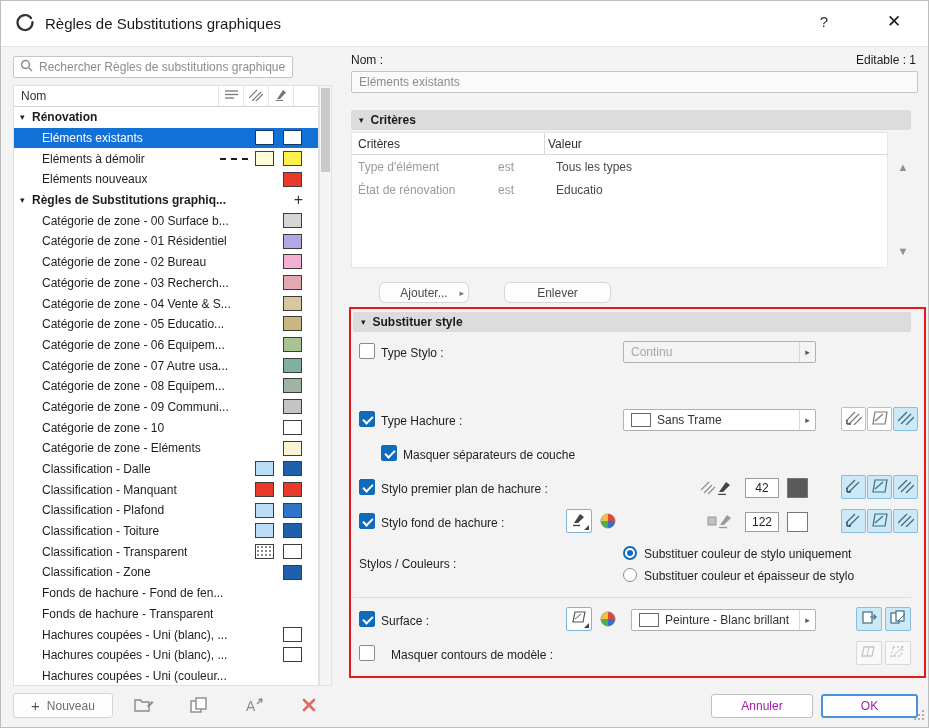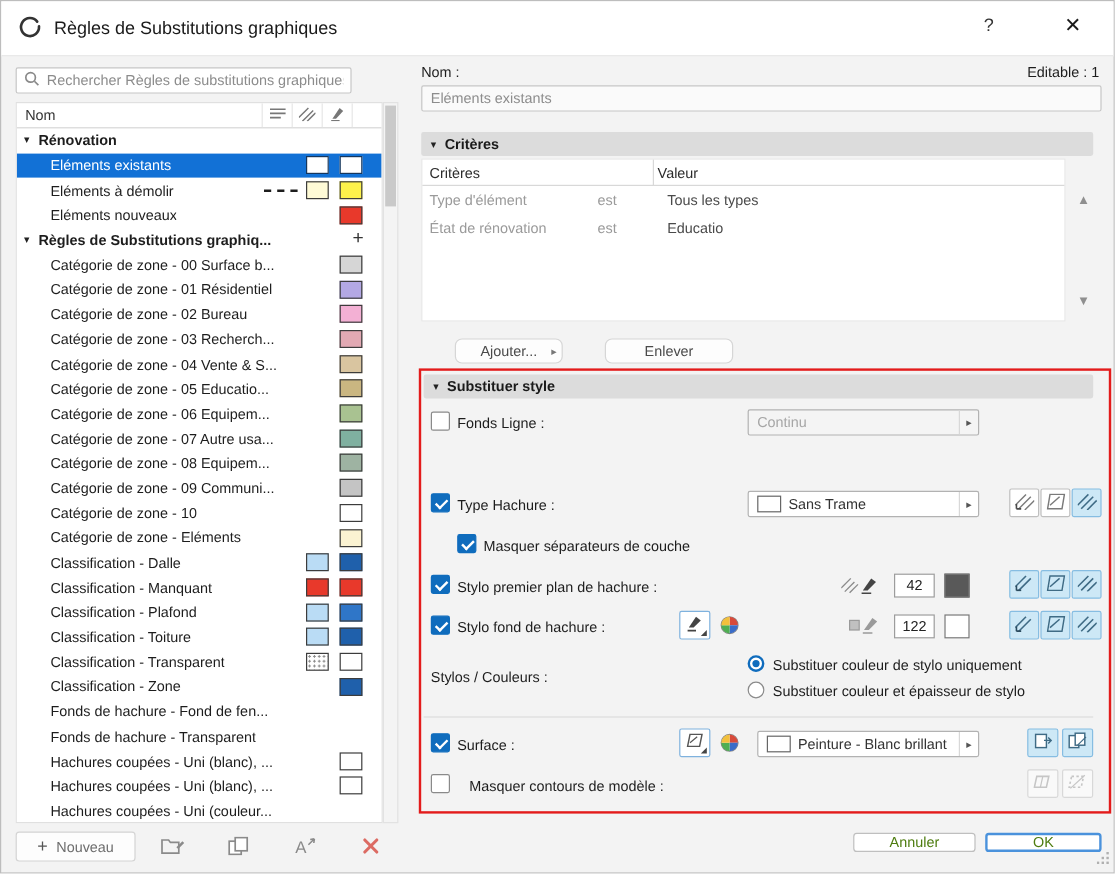--- a/index.html
+++ b/index.html
@@ -100,22 +100,22 @@
               display:flex; align-items:center; justify-content:center; }
   .pick-btn::after { content:""; position:absolute; right:2px; bottom:2px;
                      border-left:5px solid transparent; border-bottom:5px solid #444; }
   .iconpos { position:absolute; }
   .radio { position:absolute; width:14px; height:14px; border-radius:50%; background:#fff; border:1px solid #8a8a8a; }
   .radio.selected { border:2px solid #0f6cbd; }
   .radio.selected::after { content:""; position:absolute; left:2px; top:2px; width:6px; height:6px; border-radius:50%; background:#0f6cbd; }
   .rlabel-opt { position:absolute; color:#1d1d1d; white-space:nowrap; }
   .divider { position:absolute; left:352px; top:596px; width:558px; height:1px; background:#dcdcdc; }
 
-  .action-btn { position:absolute; top:693px; height:16px; background:#fff; border:1px solid #bfbfbf; border-radius:3px;
-                display:flex; align-items:center; justify-content:center; color:#4d7c0f; }
+  .action-btn { position:absolute; top:693px; height:24px; background:#fff; border:1px solid #bfbfbf; border-radius:3px;
+                display:flex; align-items:center; justify-content:center; color:#a21caf; }
   .action-btn.ok { border:2px solid #4a92dc; }
   .grip { position:absolute; right:3px; bottom:3px; }
 </style>
 </head>
 <body>
 
 <div class="dialog">
 
   <div class="titlebar">
     <span>
@@ -360,21 +360,21 @@
     <span>Enlever</span>
   </div>
 
   <div class="section-bar" style="left:352px; top:311px; width:558px">
     <span class="tri">▾</span>
     <span>Substituer style</span>
   </div>
 
   <div class="srow" style="top:338px">
     <span class="cb" style="left:358px"></span>
-    <span class="slabel" style="left:380px">Fonds Ligne :</span>
+    <span class="slabel" style="left:380px">Type Stylo :</span>
     <div class="dd disabled" style="left:622px; width:193px">
       <span class="dd-text">Continu</span>
       <span class="dd-arrow">▸</span>
     </div>
   </div>
 
 
   <div class="srow" style="top:406px">
     <span class="cb checked" style="left:358px"></span>
     <span class="slabel" style="left:380px">Type Hachure :</span>

